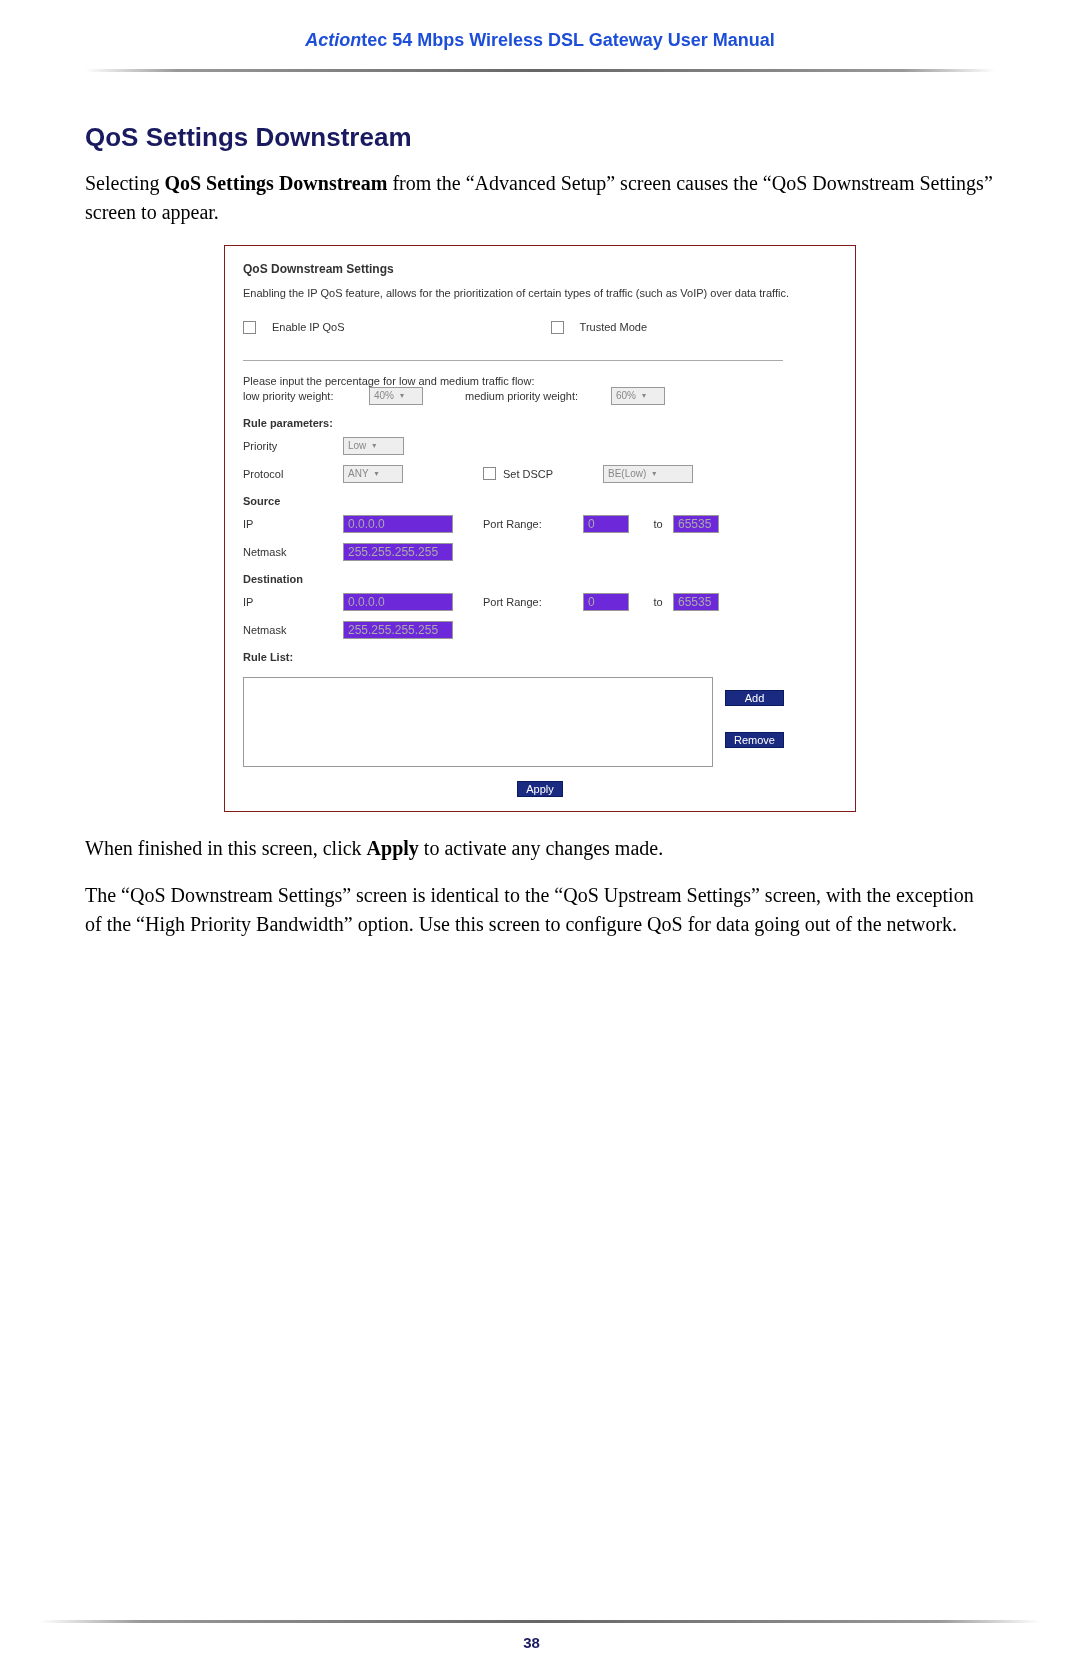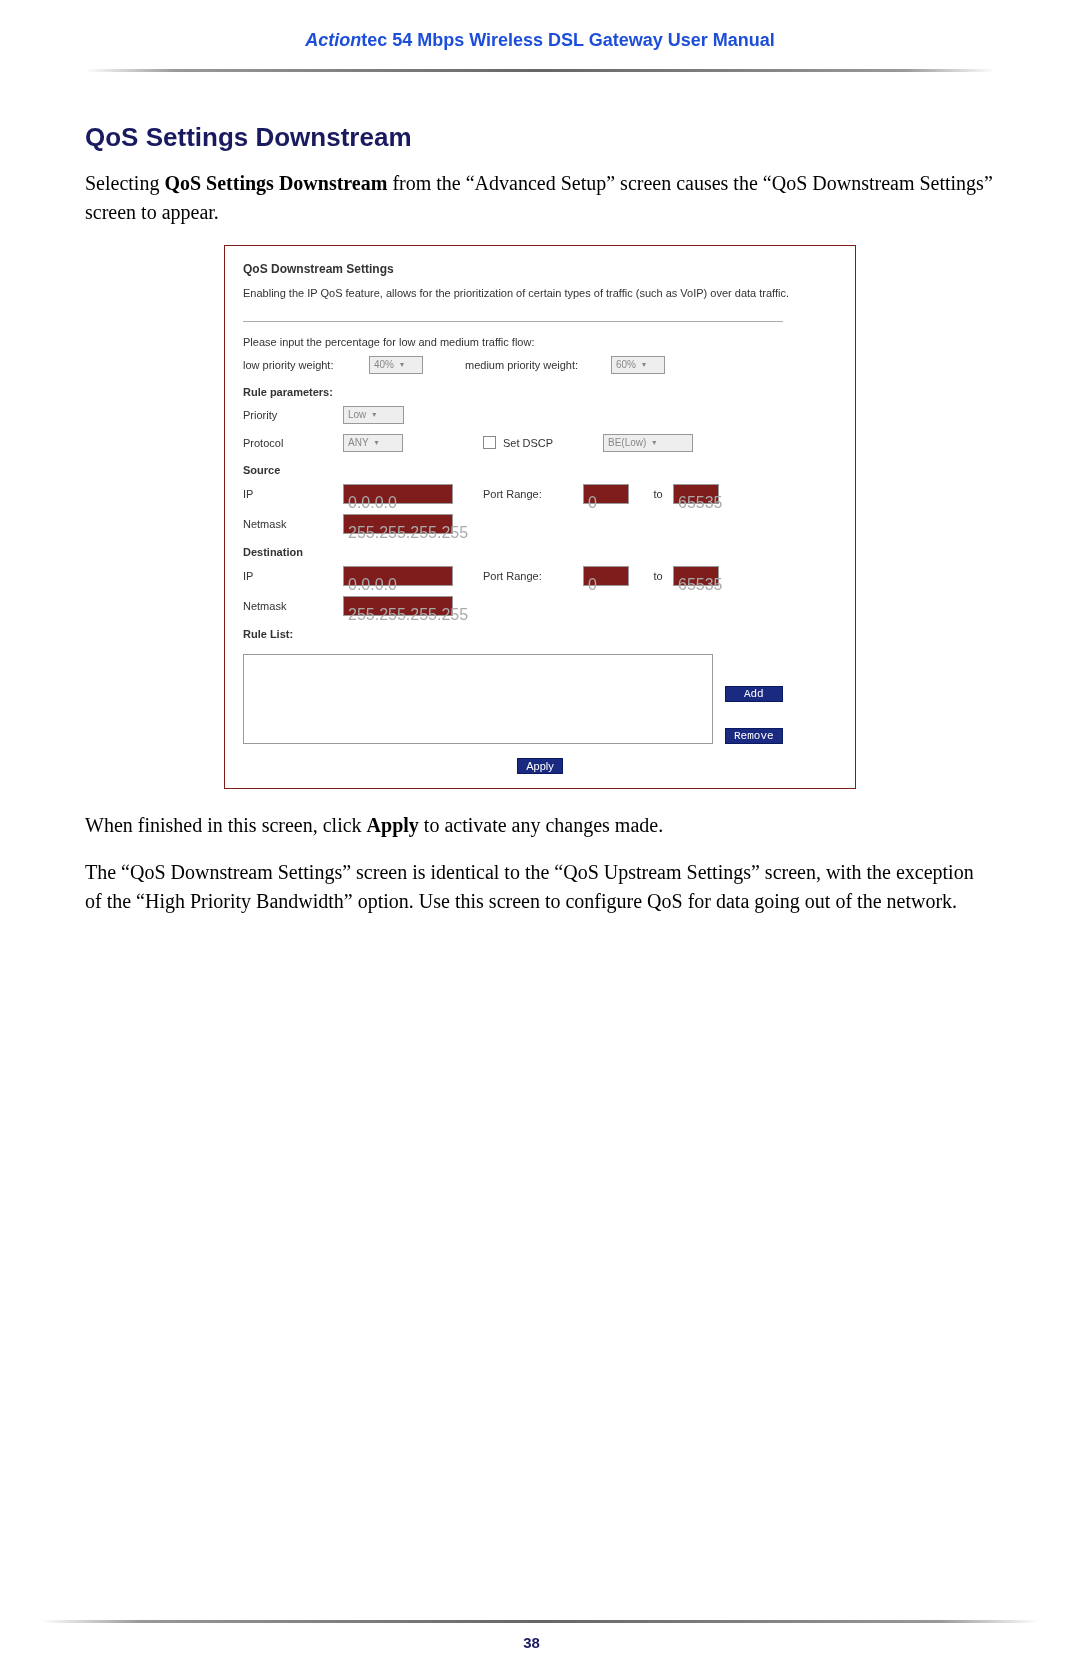--- a/index.html
+++ b/index.html
@@ -88,42 +88,42 @@
     margin-right: 10px;
     vertical-align: middle;
   }
   .ss-check-label { margin-right: 200px; }
   .ss-hr {
     border: none;
     border-top: 1px solid #aaa;
     margin: 0 0 14px 0;
     width: 540px;
   }
-  .ss-label-row { margin-bottom: 8px; }
+  .ss-label-row { }
   .ss-select {
     border: 1px solid #999;
     background: #eee;
     height: 18px;
     font-size: 10px;
     color: #888;
     padding: 1px 4px;
     display:inline-flex;
     align-items:center;
     gap:6px;
   }
   .ss-select .arrow {
     font-size: 8px; color: #888;
   }
   .ss-input {
     border: 1px solid #999;
-    background: #7f1d1d;
+    background: #6d28d9;
     height: 18px;
-    font-size: 16px;
+    font-size: 12px;
     color: #aaa;
-    padding: 9px 4px;
+    padding: 1px 4px;
     display:inline-block;
   }
   .ss-subhead { font-weight: bold; margin: 12px 0 8px 0; }
   .ss-grid { display:grid; grid-template-columns: 100px 140px 100px 60px 30px 60px; row-gap: 10px; align-items:center; }
   .ss-grid .lbl { font-size: 11px; }
   .ss-proto-row { display:grid; grid-template-columns: 100px 140px 20px 100px 120px; align-items:center; margin-bottom:8px; }
   .ss-listbox {
     border: 1px solid #999;
     background: #fff;
     width: 470px;
@@ -133,21 +133,21 @@
   .ss-btn {
     background: #1a2a80;
     color: #fff;
     border: 1px solid #0a1a60;
     font-size: 11px;
     padding: 1px 8px;
     display:inline-block;
     text-align:center;
   }
   .ss-btn-col { display:flex; flex-direction:column; gap:26px; margin-left:12px; }
-  .ss-list-wrap { display:flex; align-items:flex-end;font-family:Liberation Mono, monospace; }
+  .ss-list-wrap { display:flex; align-items:center; }
   .ss-apply-row { text-align:center; margin-top:14px; }
   .footer-rule {
     height: 3px;
     background: linear-gradient(to right, #fff 0%, #999 10%, #666 50%, #999 90%, #fff 100%);
     position: absolute;
     bottom: 46px;
     left: 40px; right: 40px;
     border-radius: 2px;
   }
   .page-number {
@@ -175,20 +175,26 @@
   <h2 class="section-heading">QoS Settings Downstream</h2>
 
   <p class="body-text">
     <span>Selecting </span><span class="bold">QoS Settings Downstream</span><span> from the “Advanced Setup” screen causes the “QoS Downstream Settings” screen to appear.</span>
   </p>
 
   <div class="screenshot">
     <div class="ss-title">QoS Downstream Settings</div>
     <div class="ss-desc">Enabling the IP QoS feature, allows for the prioritization of certain types of traffic (such as VoIP) over data traffic.</div>
 
+    <div class="ss-row topchecks">
+      <span class="ss-checkbox"></span>
+      <span class="ss-check-label">Enable IP QoS</span>
+      <span class="ss-checkbox"></span>
+      <span>Trusted Mode</span>
+    </div>
 
     <hr class="ss-hr">
 
     <div class="ss-label-row">Please input the percentage for low and medium traffic flow:</div>
     <div class="ss-row">
       <span style="width:120px;">low priority weight:</span>
       <span class="ss-select" style="width:54px;">
         <span>40%</span>
         <span class="arrow">▾</span>
       </span>

